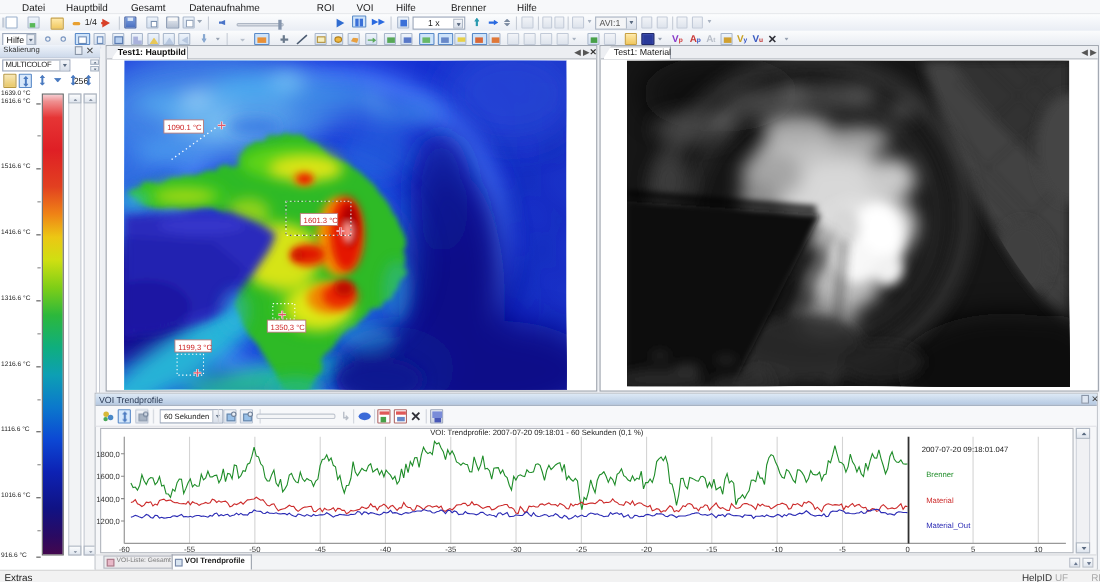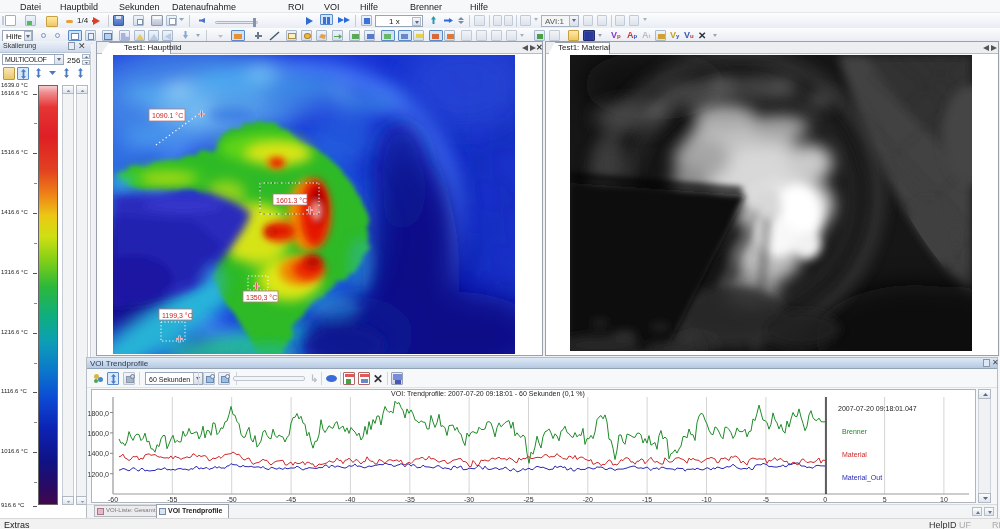--- a/index.html
+++ b/index.html
@@ -6,21 +6,21 @@
 body{white-space:nowrap;font-family:"Liberation Sans",sans-serif;position:relative;background:#f4f6f9;font-size:9px;color:#1a1a1a}
 .abs{position:absolute}
 .sep{position:absolute;width:1px;height:12px;top:2px;background:#c6ccd6}
 .tri-r{width:0;height:0;border-style:solid}
 </style></head>
 <body>
 
 <div class="abs" style="left:0;top:0;width:1000px;height:13px;background:#f7f8fa;border-bottom:1px solid #e4e6ea">
  <div class="abs" style="left:20px;top:2px">Datei</div>
  <div class="abs" style="left:60px;top:2px">Hauptbild</div>
- <div class="abs" style="left:119px;top:2px">Sekunden</div>
+ <div class="abs" style="left:119px;top:2px">Gesamt</div>
  <div class="abs" style="left:172px;top:2px">Datenaufnahme</div>
  <div class="abs" style="left:288px;top:2px">ROI</div>
  <div class="abs" style="left:324px;top:2px">VOI</div>
  <div class="abs" style="left:360px;top:2px">Hilfe</div>
  <div class="abs" style="left:410px;top:2px">Brenner</div>
  <div class="abs" style="left:470px;top:2px">Hilfe</div>
 </div>
 
 <div id="tb1" class="abs" style="left:0;top:13px;width:1000px;height:15px;background:linear-gradient(#fcfdfe,#e9edf4)">
  <i class="abs" style="left:2px;top:3px;width:2px;height:9px;background:#c3cbd8;"></i>
@@ -215,21 +215,21 @@
       <span class="abs" style="left:3px;top:1px;font-size:7px;color:#333">Skalierung</span>
       <span class="abs" style="left:68px;top:1px;width:7px;height:8px;border:1px solid #8a96a8;background:#e8edf4"></span>
       <span class="abs" style="left:78px;top:0;font-size:9px;color:#444">✕</span>
     </div>
  <div class="abs" style="left:2px;top:13px;width:62px;height:11px;background:#fff;border:1px solid #98a4b8">
       <span class="abs" style="left:2px;top:1px;font-size:7px;letter-spacing:-0.3px">MULTICOLOF</span>
       <span class="abs" style="right:0;top:0;width:9px;height:9px;background:linear-gradient(#f4f6fa,#d8dfea);border-left:1px solid #b0bac8">
         <i class="abs" style="left:2px;top:3px;width:4px;height:3px;background:#5a6a80;clip-path:polygon(0 0,100% 0,50% 100%)"></i>
       </span>
     </div>
- <span class="abs" style="left:67px;top:15px;font-size:8px">256</span>
+ <span class="abs" style="left:67px;top:28px;font-size:8px">256</span>
  <span class="abs" style="left:82px;top:13px;width:8px;height:5px;background:linear-gradient(#f8fafc,#dde4ee);border:1px solid #a8b4c4">
       <i class="abs" style="left:2px;top:1px;width:3px;height:2px;background:#5a6a80;clip-path:polygon(0 100%,100% 100%,50% 0)"></i>
     </span>
  <span class="abs" style="left:82px;top:19px;width:8px;height:5px;background:linear-gradient(#f8fafc,#dde4ee);border:1px solid #a8b4c4">
       <i class="abs" style="left:2px;top:1px;width:3px;height:2px;background:#5a6a80;clip-path:polygon(0 0,100% 0,50% 100%)"></i>
     </span>
  <span class="abs" style="left:3px;top:26px;width:12px;height:13px;background:linear-gradient(#f8e8b8,#e8c868);border:1px solid #b89840;border-radius:1px"></span>
  <span class="abs" style="left:17px;top:26px;width:12px;height:13px;background:#d8e8fa;border:1px solid #5a8ac8;border-radius:1px">
       <i class="abs" style="left:3px;top:1px;width:5px;height:10px;background:#4a7ac0;clip-path:polygon(50% 0,100% 28%,68% 28%,68% 72%,100% 72%,50% 100%,0 72%,32% 72%,32% 28%,0 28%)"></i>
     </span>
@@ -284,21 +284,21 @@
  <span class="abs" style="left:76px;top:455px;width:12px;height:9px;background:linear-gradient(#fbfcfd,#dfe5ee);border:1px solid #b0b8c4">
       <i class="abs" style="left:3.5px;top:3.5px;width:4px;height:2.5px;background:#8a94a4;clip-path:polygon(0 0,100% 0,50% 100%)"></i>
     </span>
 </div>
 
 <div class="abs" style="left:92px;top:41px;width:908px;height:316px;background:#eef0f4"></div>
 
 <div id="w1" class="abs" style="left:96px;top:41px;width:447px;height:315px;background:#fff;border:1px solid #9aa0ab">
  <div class="abs" style="left:0;top:0;width:445px;height:12px;background:#eceef2;border-bottom:1px solid #b8bcc4"></div>
  <div class="abs" style="left:4px;top:0;width:70px;height:12px;background:#fff;border:1px solid #9aa0ab;border-bottom:none;clip-path:polygon(12% 0,100% 0,100% 100%,0 100%)"></div>
- <span class="abs" style="left:27px;top:1px;font-size:8px;font-weight:normal;color:#111">Test1: Hauptbild</span>
+ <span class="abs" style="left:10px;top:1px;font-size:8px;font-weight:bold;color:#111">Test1: Hauptbild</span>
  <span class="abs tri-r" style="left:425px;top:3px;border-width:3.5px 6px 3.5px 0;border-color:transparent #555 transparent transparent"></span>
  <span class="abs tri-r" style="left:433px;top:3px;border-width:3.5px 0 3.5px 6px;border-color:transparent transparent transparent #555"></span>
  <span class="abs" style="left:439px;top:1px;font-size:8px;font-weight:bold;color:#333">✕</span>
  <svg class="abs" style="left:16px;top:13px" width="402" height="299" viewBox="0 0 402 299">
 <defs>
 <filter id="f3" x="-50%" y="-50%" width="200%" height="200%">
           <feGaussianBlur stdDeviation="3"></feGaussianBlur>
         </filter>
 <filter id="f4" x="-50%" y="-50%" width="200%" height="200%">
           <feGaussianBlur stdDeviation="4"></feGaussianBlur>

